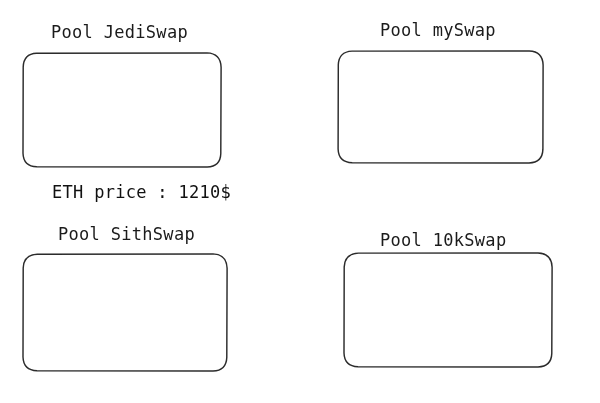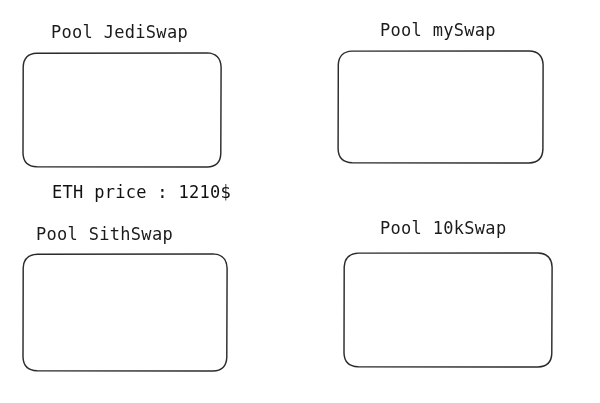--- a/index.html
+++ b/index.html
@@ -70,24 +70,24 @@
   }
 
   
   #pool-0 .pool-title { left: 51px;  top: 23px;  }
   #pool-0 .pool-box   { left: 22px;  top: 52px;  width: 200px; height: 116px; }
   #pool-0 .pool-price { left: 30px;  top: 94px; margin-top: 36px;  }
 
   #pool-1 .pool-title { left: 380px; top: 21px;  }
   #pool-1 .pool-box   { left: 337px; top: 50px;  width: 207px; height: 114px; }
 
-  #pool-2 .pool-title { left: 36px;  top: 225px; }
+  #pool-2 .pool-title { left: 58px;  top: 225px; }
   #pool-2 .pool-box   { left: 22px;  top: 253px; width: 206px; height: 119px; }
 
-  #pool-3 .pool-title { left: 380px; top: 219px; }
+  #pool-3 .pool-title { left: 380px; top: 231px; }
   #pool-3 .pool-box   { left: 343px; top: 252px; width: 210px; height: 116px; }
 </style>
 </head>
 <body>
 
 <div class="canvas">
 
   <div class="pool" id="pool-0">
     <div class="pool-title">Pool JediSwap</div>
     <div class="pool-box">

